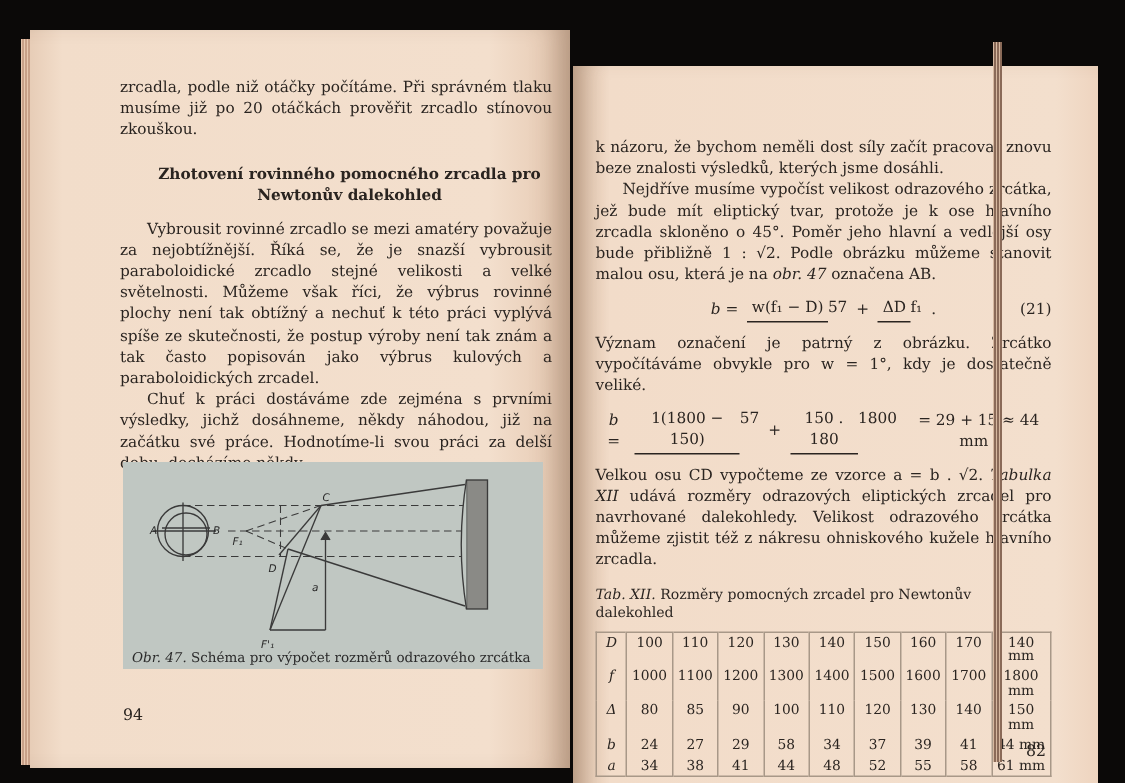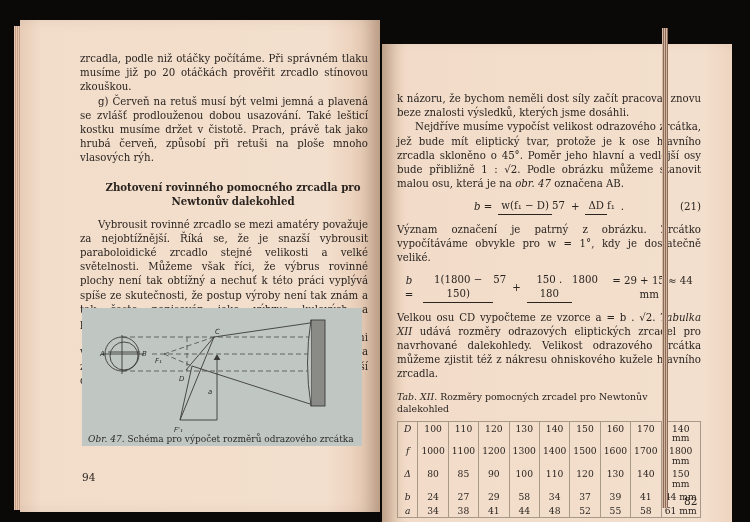--- a/index.html
+++ b/index.html
@@ -34,21 +34,20 @@
 </style>
 </head>
 <body>
 
 <div class="book">
   <div class="edges-left"></div>
 
   <div class="page left">
     <div class="text" style="top:32px;">
       <p>zrcadla, podle niž otáčky počítáme. Při správném tlaku musíme již po 20 otáčkách prověřit zrcadlo stínovou zkouškou.</p>
-      <p class="ind">g) Červeň na retuš musí být velmi jemná a plavená se zvlášť prodlouženou dobou usazování. Také lešticí kostku musíme držet v čistotě. Prach, právě tak jako hrubá červeň, způsobí při retuši na ploše mnoho vlasových rýh.</p>
       <div class="heading">Zhotovení rovinného pomocného zrcadla pro Newtonův dalekohled</div>
       <p class="ind">Vybrousit rovinné zrcadlo se mezi amatéry považuje za nejobtížnější. Říká se, že je snazší vybrousit paraboloidické zrcadlo stejné velikosti a velké světelnosti. Můžeme však říci, že výbrus rovinné plochy není tak obtížný a nechuť k této práci vyplývá spíše ze skutečnosti, že postup výroby není tak znám a tak často popisován jako výbrus kulových a paraboloidických zrcadel.</p>
       <p class="ind">Chuť k práci dostáváme zde zejména s prvními výsledky, jichž dosáhneme, někdy náhodou, již na začátku své práce. Hodnotíme-li svou práci za delší dobu, docházíme někdy</p>
     </div>
 
     <div class="figure">
       <svg width="280" height="138" viewBox="0 0 280 138">
         <g stroke="#3a3a3a" fill="none" stroke-width="0.9">
           <circle cx="40" cy="46" r="17"></circle>
           <circle cx="42" cy="48" r="14"></circle>

